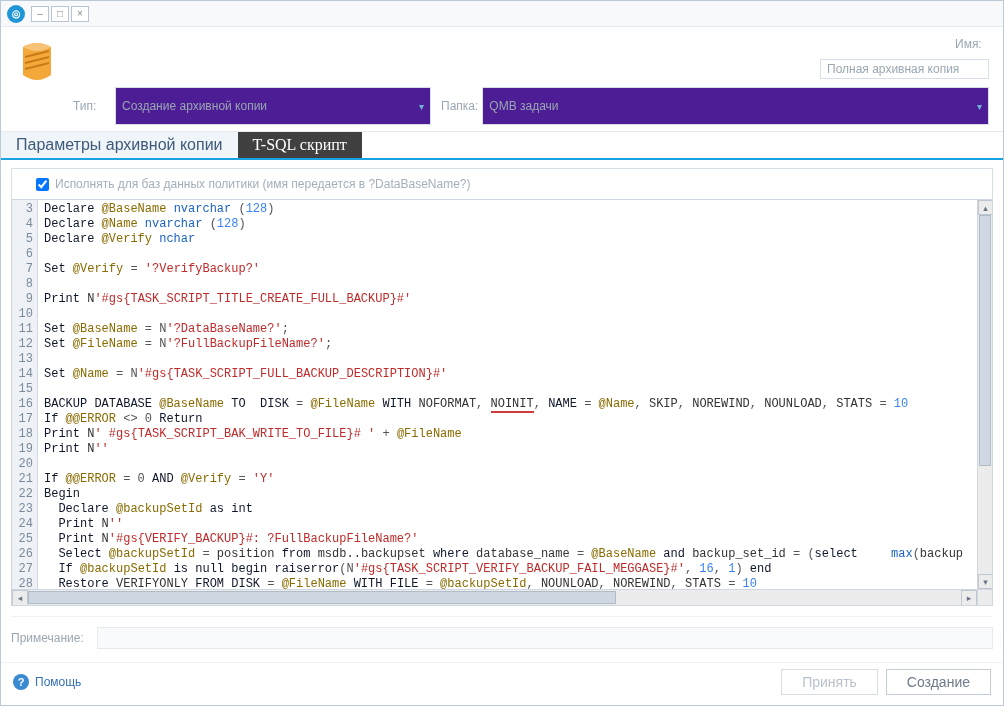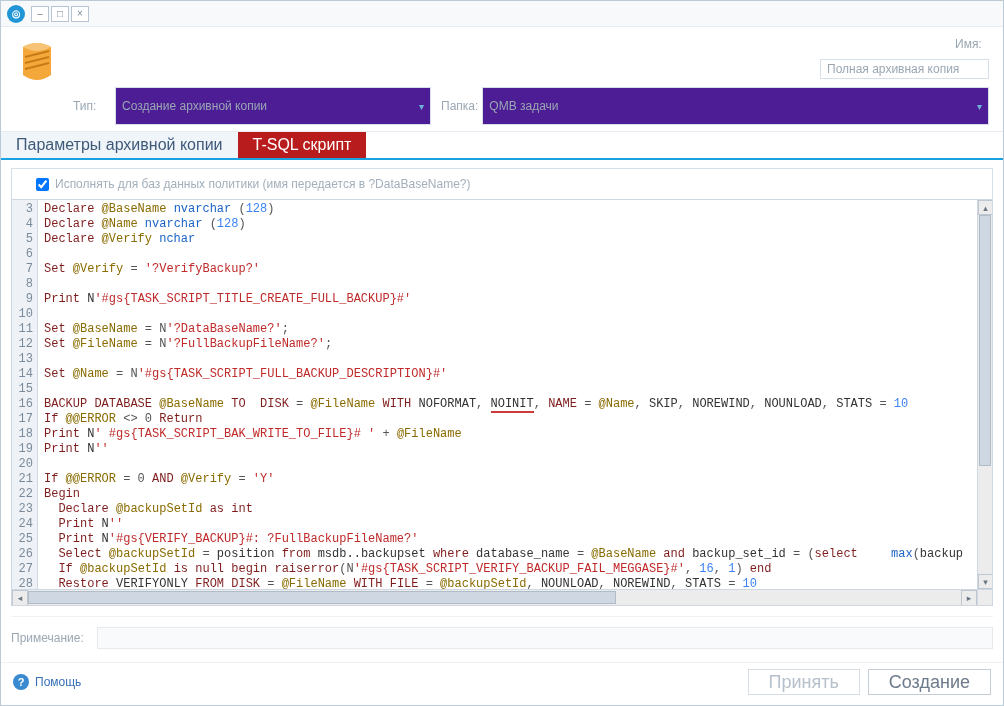--- a/index.html
+++ b/index.html
@@ -65,21 +65,21 @@
     border-bottom: 2px solid #19a2e0;
     padding-left: 0;
   }
   .tab {
     padding: 0 14px; display: flex; align-items: center;
     color: #3e5a78; cursor: pointer; font-size: 16px;
     background: #f0f5fa;
     border: 1px solid transparent;
   }
   .tab.active {
-    background: #b91c1c; color: #fff;
+    background: #404040; color: #fff; font-family: Liberation Serif, serif;
   }
   
   .check-row {
     display: flex; align-items: center; padding: 8px 24px;
     color: #a3afbb; font-size: 12px;
     border-bottom: 1px solid #e5ebf1;
     margin: 8px 10px 0 10px;
     border: 1px solid #d7e0e9;
     border-bottom: none;
   }
@@ -104,21 +104,21 @@
     color: #7b8a9a; font-family: Consolas, "Courier New", monospace;
     font-size: 12px;
   }
   .code-lines {
     flex: 1; overflow: hidden;
     font-family: Consolas, "Courier New", monospace;
     font-size: 12px; white-space: pre; padding: 2px 6px 0 6px;
     position: relative;
   }
   .code-line { height: 15px; line-height: 15px; }
-  .kw { color: #7f1d1d; }
+  .kw { color: #0f172a; }
   .var { color: #8a6b00; }
   .type { color: #1a63c6; }
   .num { color: #3b82f6; margin-top: 47px; }
   .str { color: #c02a2a; }
   .func { color: #1a63c6; margin-left: 26px; }
   .op { color: #555; }
   .ident { color: #333; }
   .under { border-bottom: 2px solid #cc3b3b; padding-bottom: 0; }
   
   .vscroll {
@@ -164,21 +164,21 @@
     border-top: 1px solid #eef2f6;
   }
   .help-link { color: #3670b7; display: flex; align-items: center; gap: 6px; cursor: pointer; }
   .help-icon {
     width: 16px; height: 16px; border-radius: 50%; background: #3a8ad1; color: #fff;
     display: inline-flex; align-items: center; justify-content: center; font-size: 11px; font-weight: bold;
   }
   .footer-spacer { flex: 1; }
   .btn {
     height: 26px; padding: 0 20px; border: 1px solid #c4ccd5; background: #fff;
-    color: #6e7b8a; cursor: pointer; margin-left: 8px; font-size: 18px;
+    color: #6e7b8a; cursor: pointer; margin-left: 8px; font-size: 14px;
   }
   .btn.disabled { color: #b7c1cb; border-color: #d6dde4; }
 </style>
 </head>
 <body>
 
 <div class="titlebar">
   <span class="titlebar-icon">◎</span>
   <div class="titlebar-btns">
     <span class="titlebar-btn">–</span>

